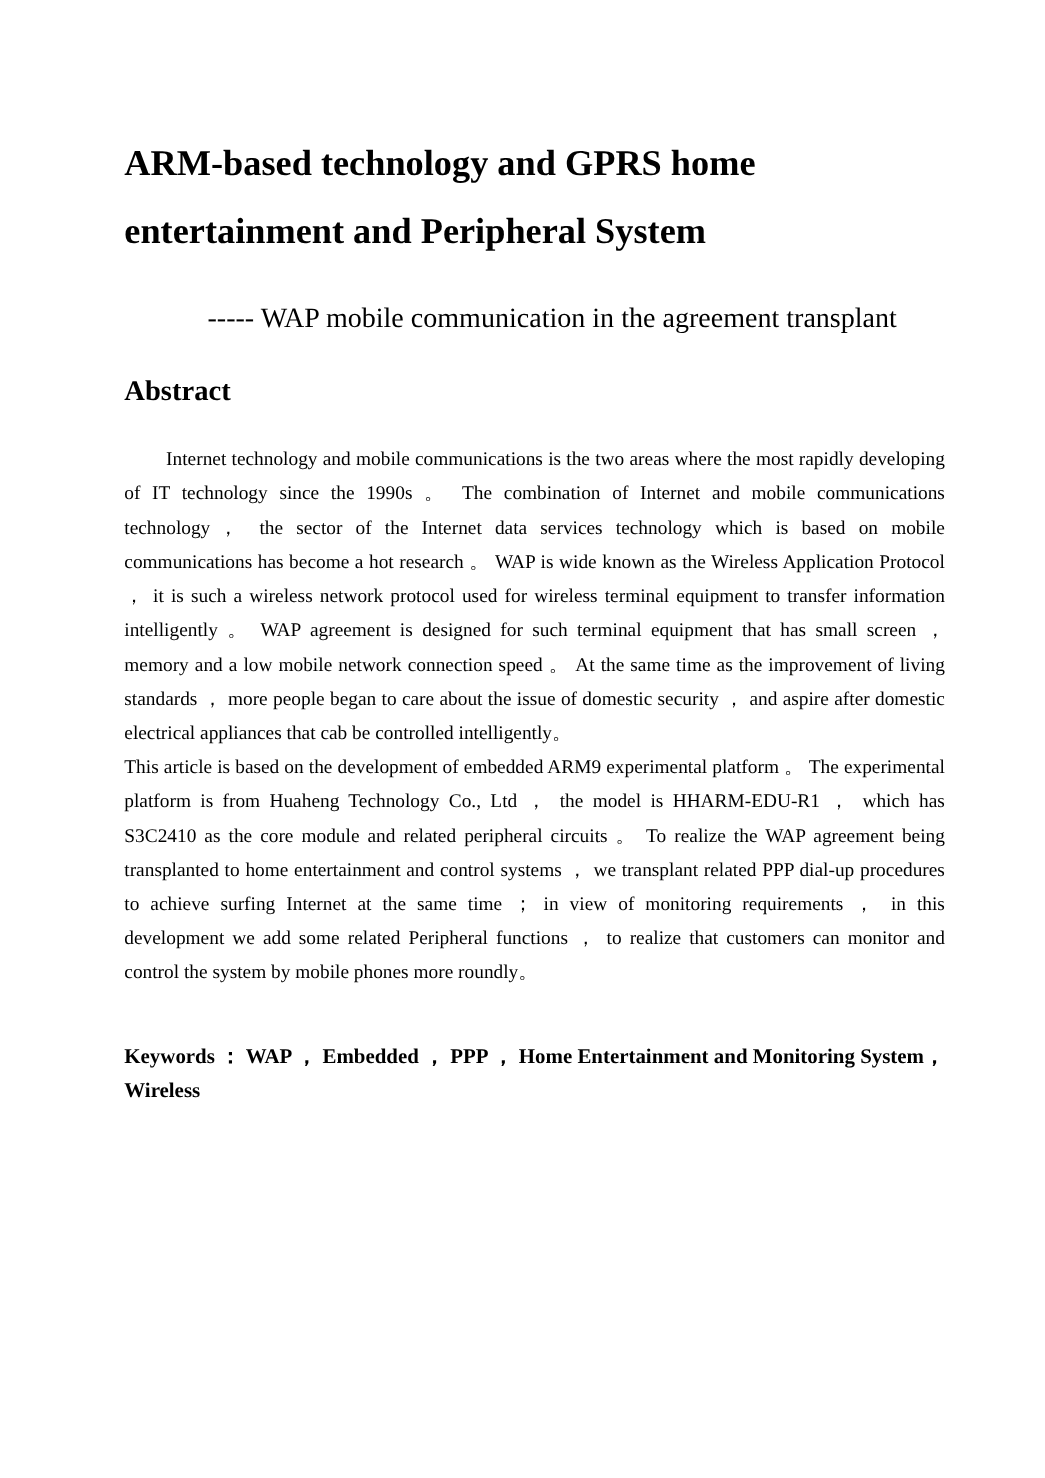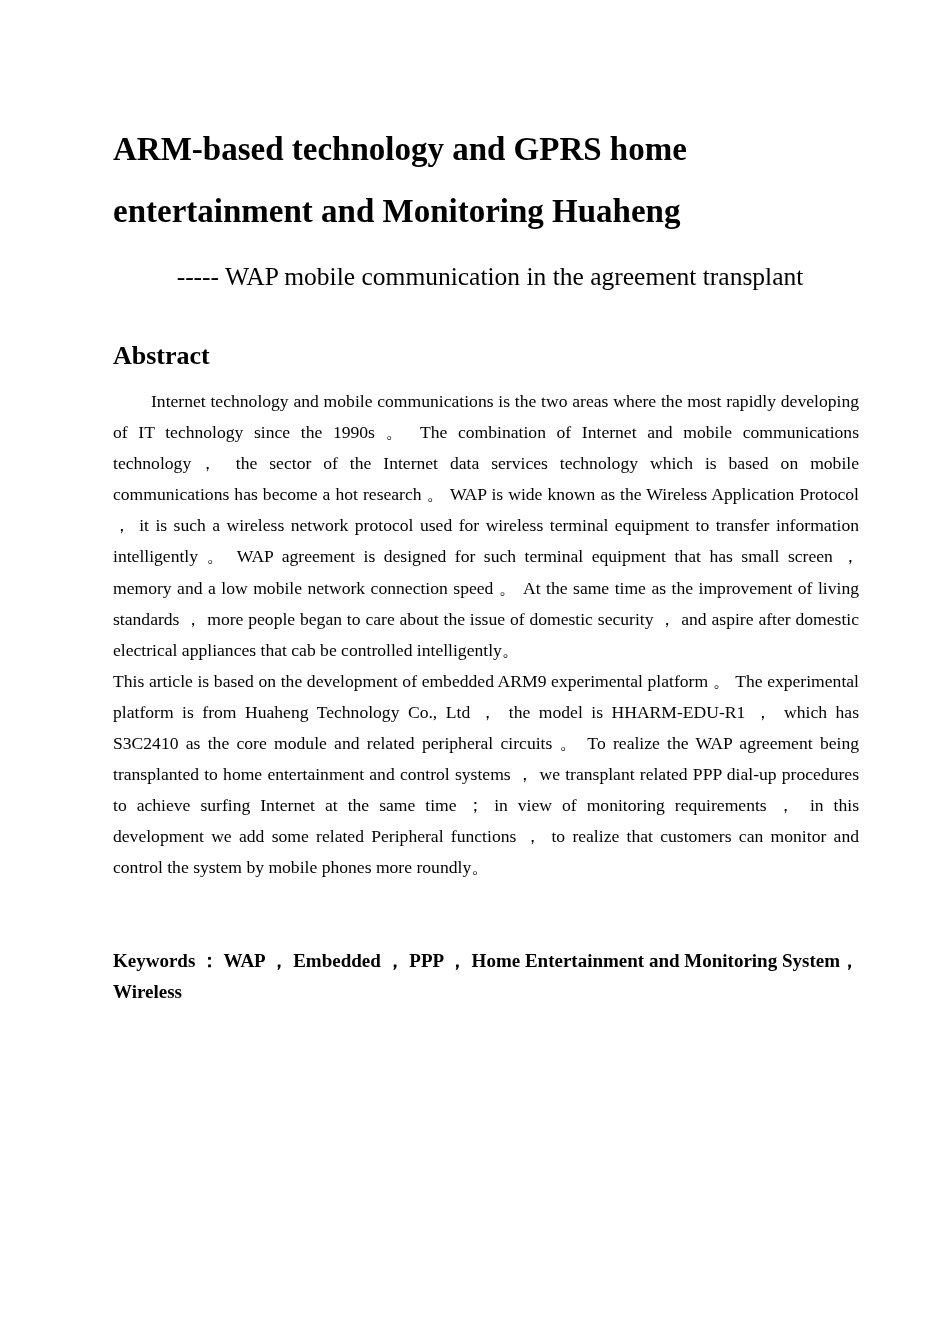--- a/index.html
+++ b/index.html
@@ -32,37 +32,37 @@
       width: 746px;
     }
     .subtitle {
       position: absolute;
       top: 255px;
       left: -30px;
       width: 806px;
       text-align: center;
       font-size: 25.5px;
       line-height: 36px;
-      margin: 4px;
+      margin: 16px;
       white-space: nowrap;
     }
     .abstract-heading {
       position: absolute;
       top: 338px;
       left: 0;
       width: 746px;
       text-align: left;
       font-weight: bold;
       font-size: 26px;
       line-height: 36px;
       margin: 0;
     }
     .body-text {
       position: absolute;
-      top: 386px;
+      top: 402px;
       left: 0;
       width: 746px;
       font-size: 17.6px;
       line-height: 31.1px;
       text-align: justify;
       text-align-last: left;
     }
     .body-text p {
       margin: 0;
     }
@@ -83,21 +83,21 @@
       text-align: justify;
       margin: 0;
     }
   </style>
 </head>
 <body>
 
 <div class="page">
   <h1 class="title">
     <span>ARM-based technology and GPRS home</span><br>
-    <span>entertainment and Monitoring Huaheng</span>
+    <span>entertainment and Peripheral System</span>
   </h1>
 
   <p class="subtitle">----- WAP mobile communication in the agreement transplant</p>
 
   <h2 class="abstract-heading">Abstract</h2>
 
   <div class="body-text">
     <p class="para1">Internet technology and mobile communications is the two areas where the most rapidly developing of IT technology since the 1990s 。   The combination of Internet and mobile communications technology，   the sector of the Internet data services technology which is based on mobile communications has become a hot research 。   WAP is wide known as the Wireless Application Protocol ，    it is such a wireless network protocol used for wireless terminal equipment to transfer information intelligently 。   WAP agreement is designed for such terminal equipment that has small screen ，   memory and a low mobile network connection speed 。   At the same time as the improvement of living standards ，   more people began to care about the issue of domestic security ，    and aspire after domestic electrical appliances that cab be controlled intelligently。</p>
     <p class="para2">This article is based on the development of embedded ARM9 experimental platform 。   The experimental platform is from Huaheng Technology Co., Ltd ，   the model is HHARM-EDU-R1 ，   which has S3C2410 as the core module and related peripheral circuits 。   To realize the WAP agreement being transplanted to home entertainment and control systems ，   we transplant related PPP dial-up procedures to achieve surfing Internet at the same time ；   in view of monitoring requirements ，   in this development we add some related Peripheral functions ，   to realize that customers can monitor and control the system by mobile phones more roundly。</p>
   </div>

